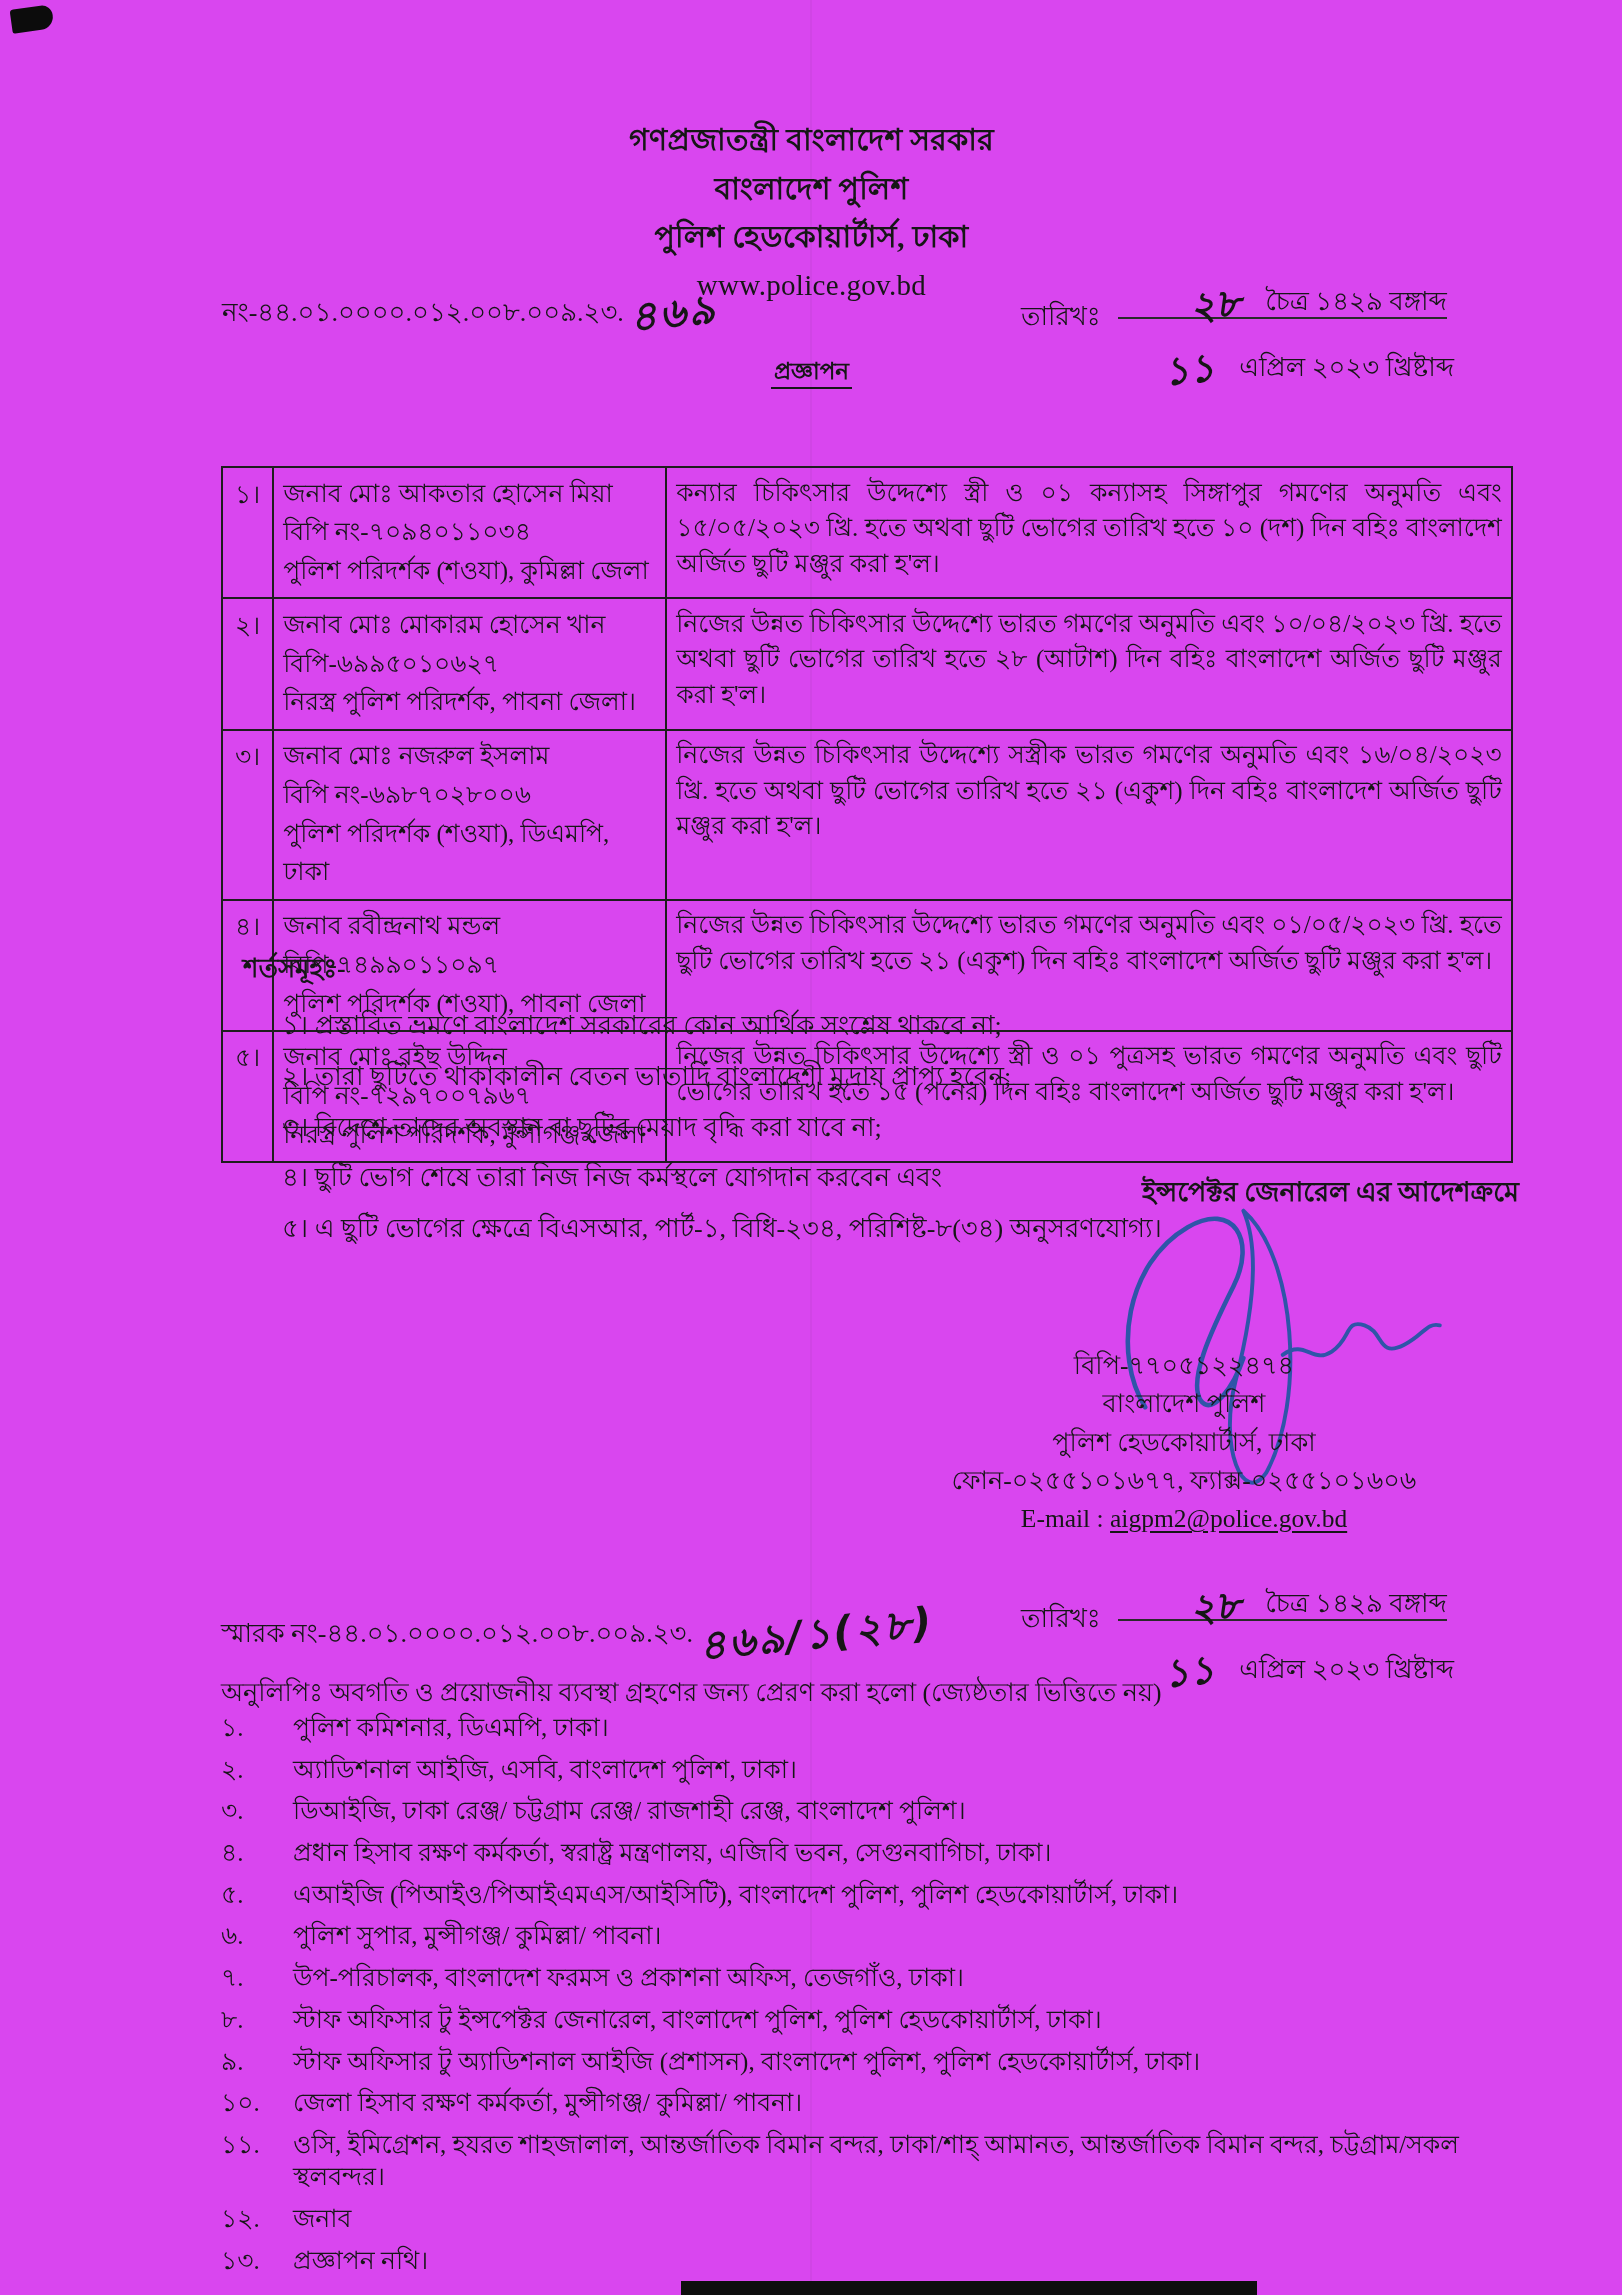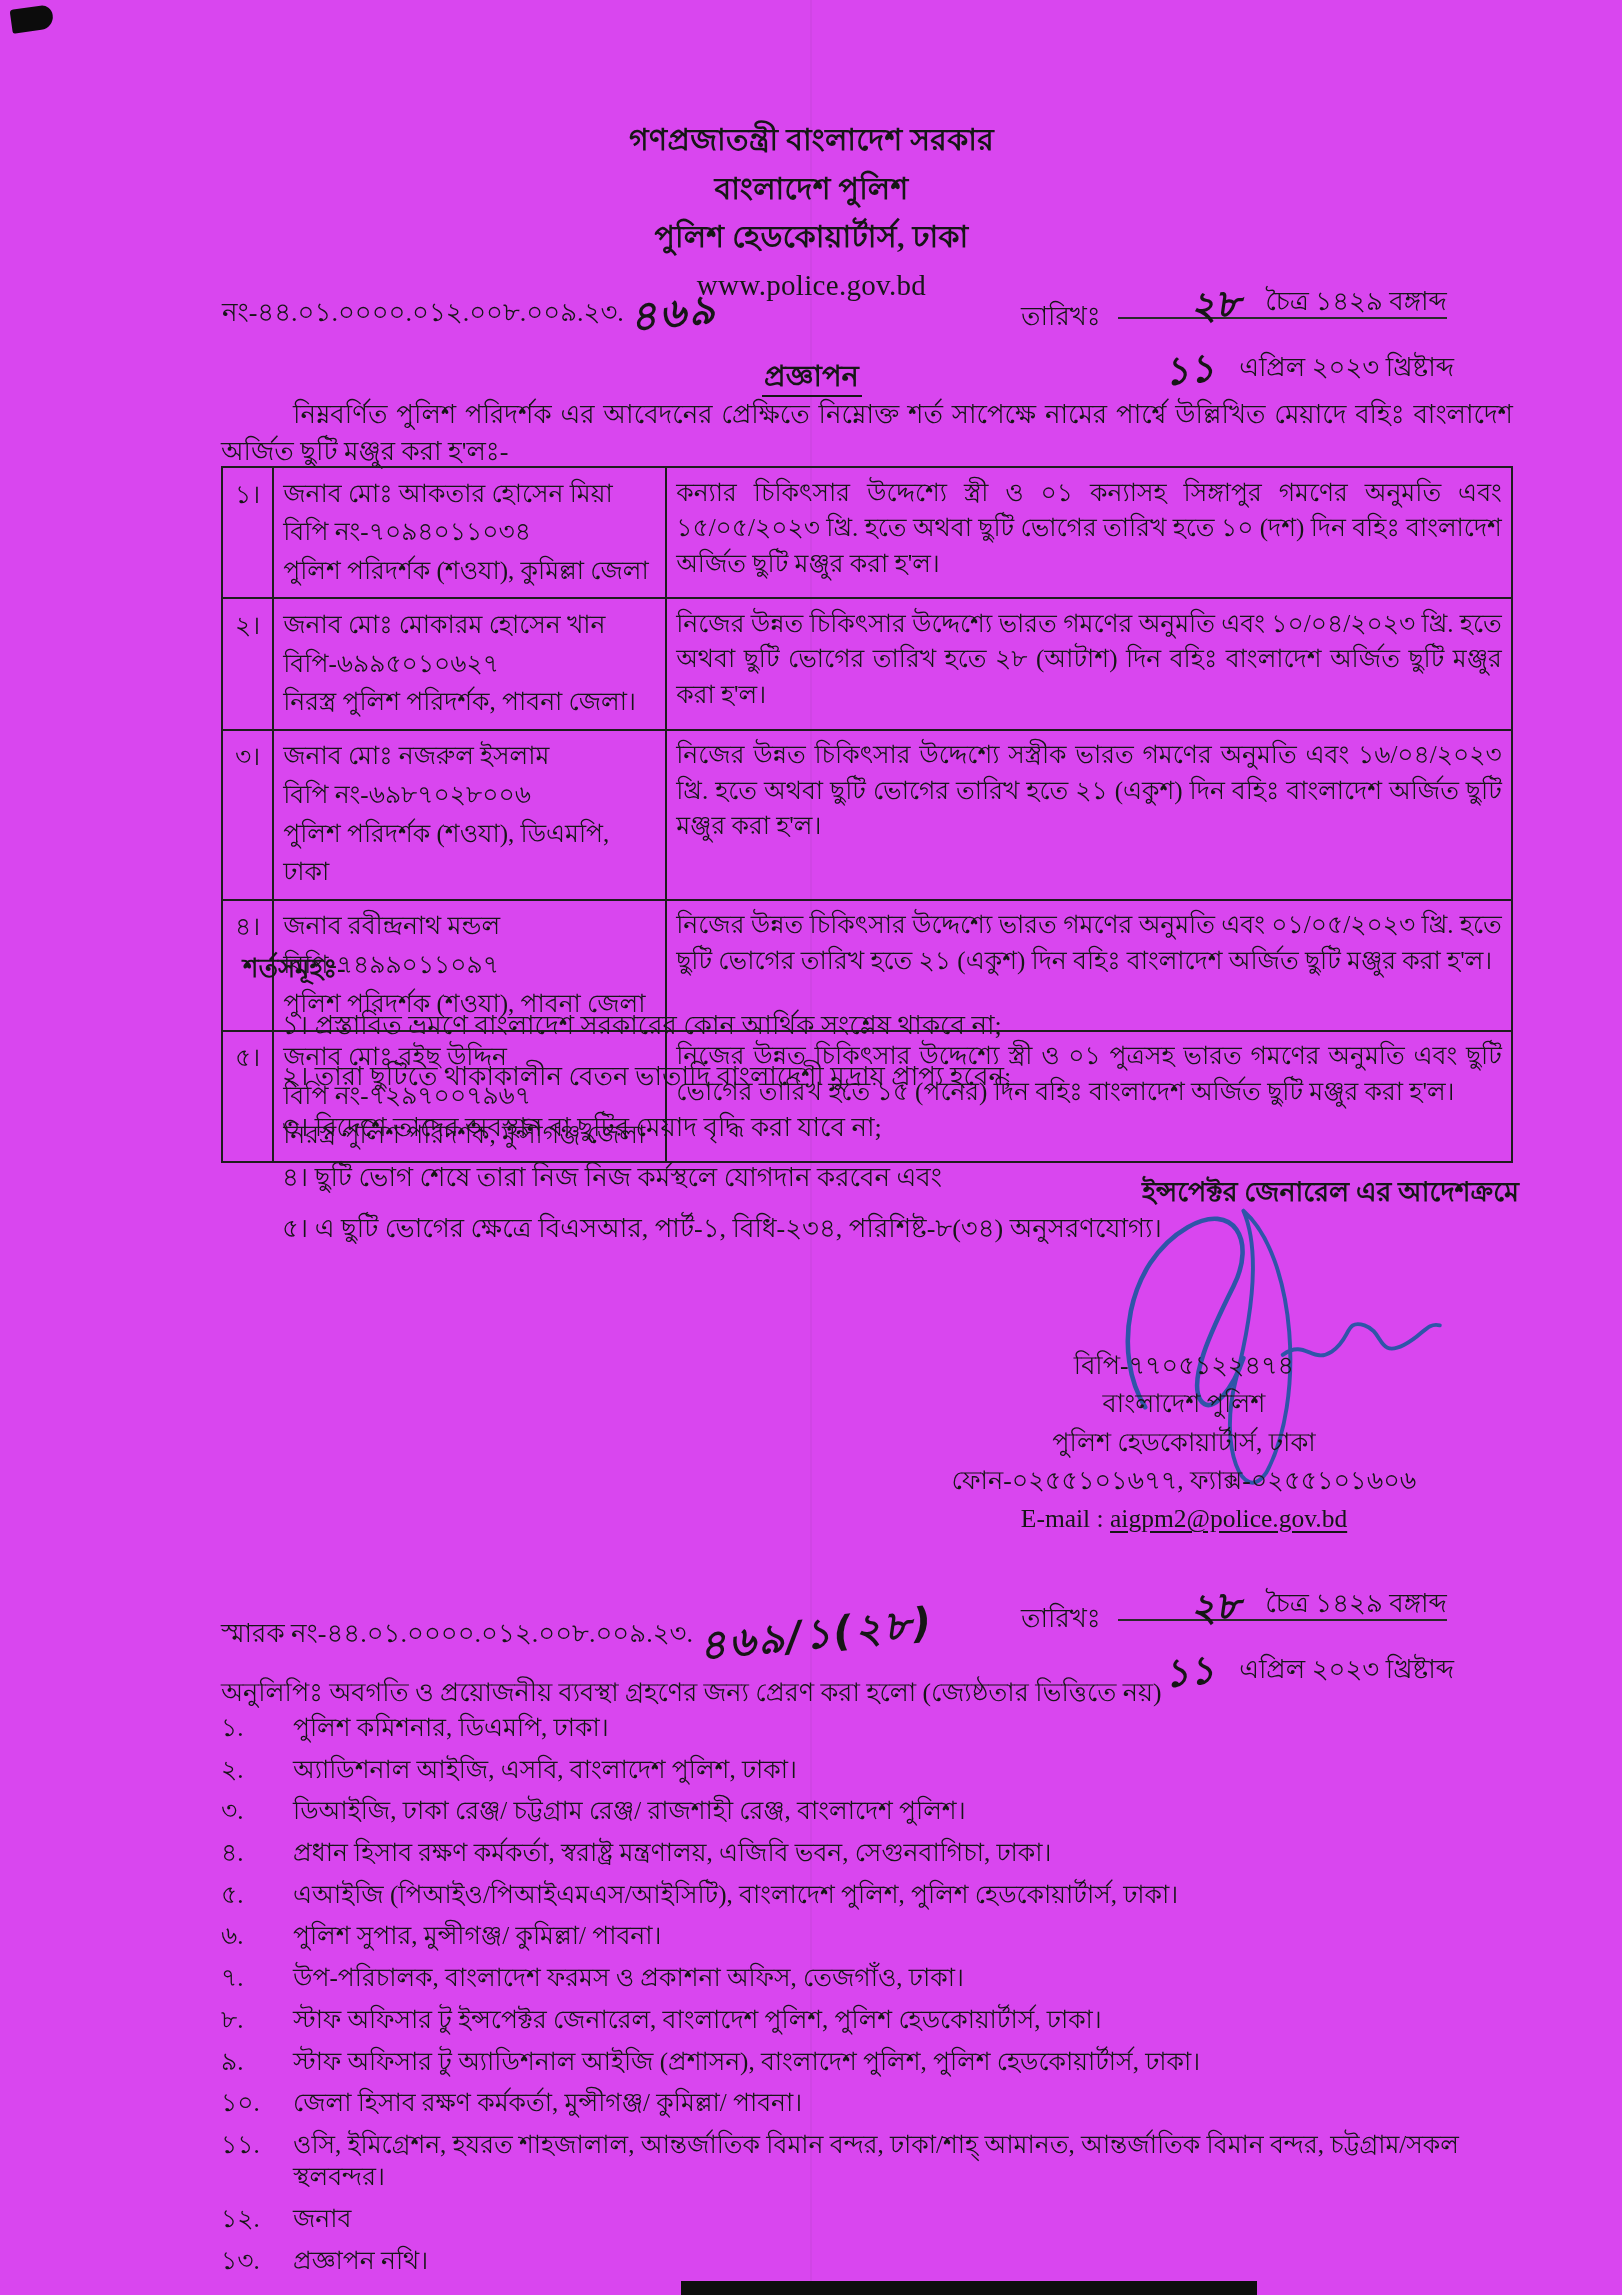--- a/index.html
+++ b/index.html
@@ -32,21 +32,21 @@
   .date-block { position: absolute; width: 497px; display: flex; align-items: flex-start; font-size: 26px; }
   .date-block .date-label { padding-top: 22px; margin-right: 17px; white-space: nowrap; }
   .date-block .date-lines { flex: 1; }
   .date-block .date-top { border-bottom: 2px solid #2a2a2a; padding: 0 0 1.3px 72px; white-space: nowrap; }
   .date-block .date-bottom { padding: 2.6px 0 0 46px; white-space: nowrap; }
   .date-block .hw-day { font-size: 39px; margin-right: 18.3px; vertical-align: -7.9px; }
   #date-block-1 { top: 274px;  left: 1021px; }
   #date-block-2 { top: 1576px; left: 1021px; }
 
   .doc-title { position: absolute; top: 353px; left: 0; width: 100%; text-align: center;
-               font-size: 29px; font-weight: 700; }
+               font-size: 23px; font-weight: 700; }
   .doc-title span { border-bottom: 2.6px solid #161616; padding: 0 2.6px 2.6px; }
 
   .intro { position: absolute; top: 397px; left: 221px; width: 1292px;
            font-size: 26px; line-height: 1.42; text-indent: 72px; text-align: justify; }
 
   table.grant-table { position: absolute; top: 466px; left: 221px; width: 1292px;
                       border-collapse: collapse; font-size: 25px; }
   table.grant-table td { border: 2px solid #1d1d1d; vertical-align: top; padding: 6.5px 9.2px; }
   td.col-serial { width: 51px; text-align: center; }
   td.col-name { width: 393px; line-height: 1.55; }
@@ -107,21 +107,20 @@
         <span class="hw hw-day">১১</span>
         <span>এপ্রিল ২০২৩ খ্রিষ্টাব্দ</span>
       </span>
     </span>
   </div>
 
   <div class="doc-title">
     <span>প্রজ্ঞাপন</span>
   </div>
 
-  <p class="intro">নিম্নবর্ণিত পুলিশ পরিদর্শক এর আবেদনের প্রেক্ষিতে নিম্নোক্ত শর্ত সাপেক্ষে নামের পার্শ্বে উল্লিখিত মেয়াদে বহিঃ বাংলাদেশ অর্জিত ছুটি মঞ্জুর করা হ'লঃ-</p>
 
   <table class="grant-table">
     <tbody>
       <tr>
         <td class="col-serial">১।</td>
         <td class="col-name">
           <span>জনাব মোঃ আকতার হোসেন মিয়া</span>
           <span>বিপি নং-৭০৯৪০১১০৩৪</span>
           <span>পুলিশ পরিদর্শক (শওযা), কুমিল্লা জেলা</span>
         </td>

